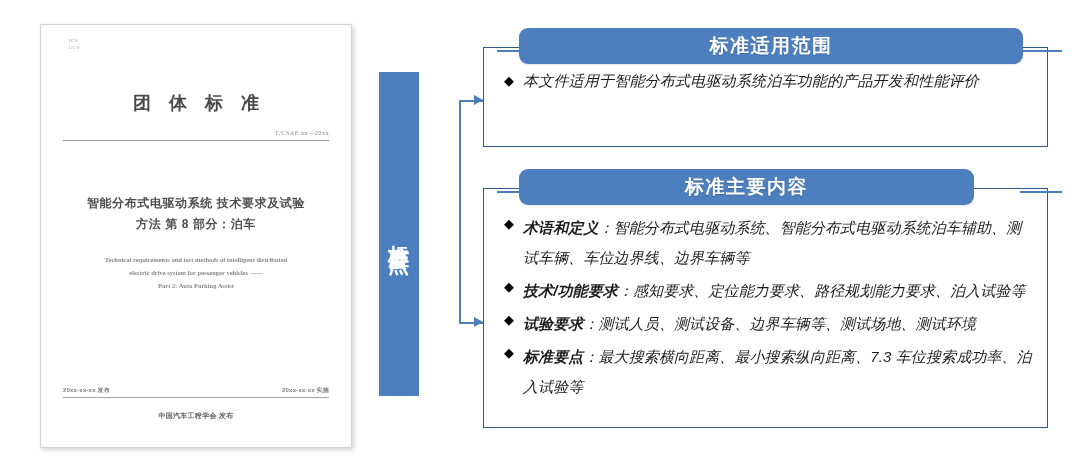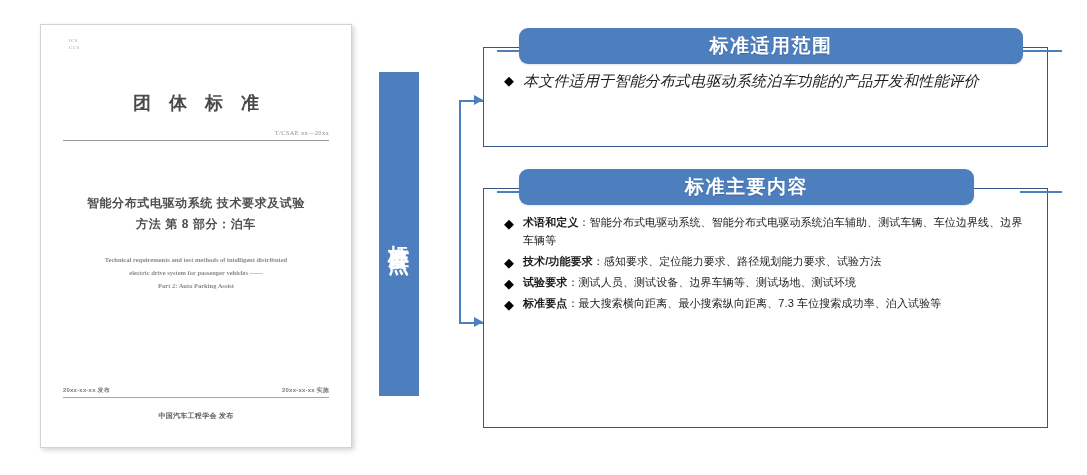--- a/index.html
+++ b/index.html
@@ -212,23 +212,24 @@
     font-size: 15px;
     line-height: 22px;
     letter-spacing: 0.2px;
     font-style: italic;
   }
 
   
   #content-list li { margin-bottom: 3px; }
   #content-list .bullet-mark { padding-top: 4px; }
   #content-list .bullet-text {
-    font-size: 11px;
-    line-height: 18px;
+    font-size: 15px;
+    line-height: 30px;
     letter-spacing: 0.1px;
+    font-style: italic;
   }
 </style>
 </head>
 <body>
 
 <div id="doc-cover">
   <div id="doc-inner">
 
     <div class="doc-ics">
       <div>ICS</div>
@@ -295,21 +296,21 @@
     <ul class="bullets" id="content-list" style="padding:24px 14px 0 20px;">
       <li>
         <span class="bullet-mark">◆</span>
         <span class="bullet-text">
           <b>术语和定义</b><span>：智能分布式电驱动系统、智能分布式电驱动系统泊车辅助、测试车辆、车位边界线、边界车辆等</span>
         </span>
       </li>
       <li>
         <span class="bullet-mark">◆</span>
         <span class="bullet-text">
-          <b>技术/功能要求</b><span>：感知要求、定位能力要求、路径规划能力要求、试验方法</span>
+          <b>技术/功能要求</b><span>：感知要求、定位能力要求、路径规划能力要求、泊入试验等</span>
         </span>
       </li>
       <li>
         <span class="bullet-mark">◆</span>
         <span class="bullet-text">
           <b>试验要求</b><span>：测试人员、测试设备、边界车辆等、测试场地、测试环境</span>
         </span>
       </li>
       <li>
         <span class="bullet-mark">◆</span>

